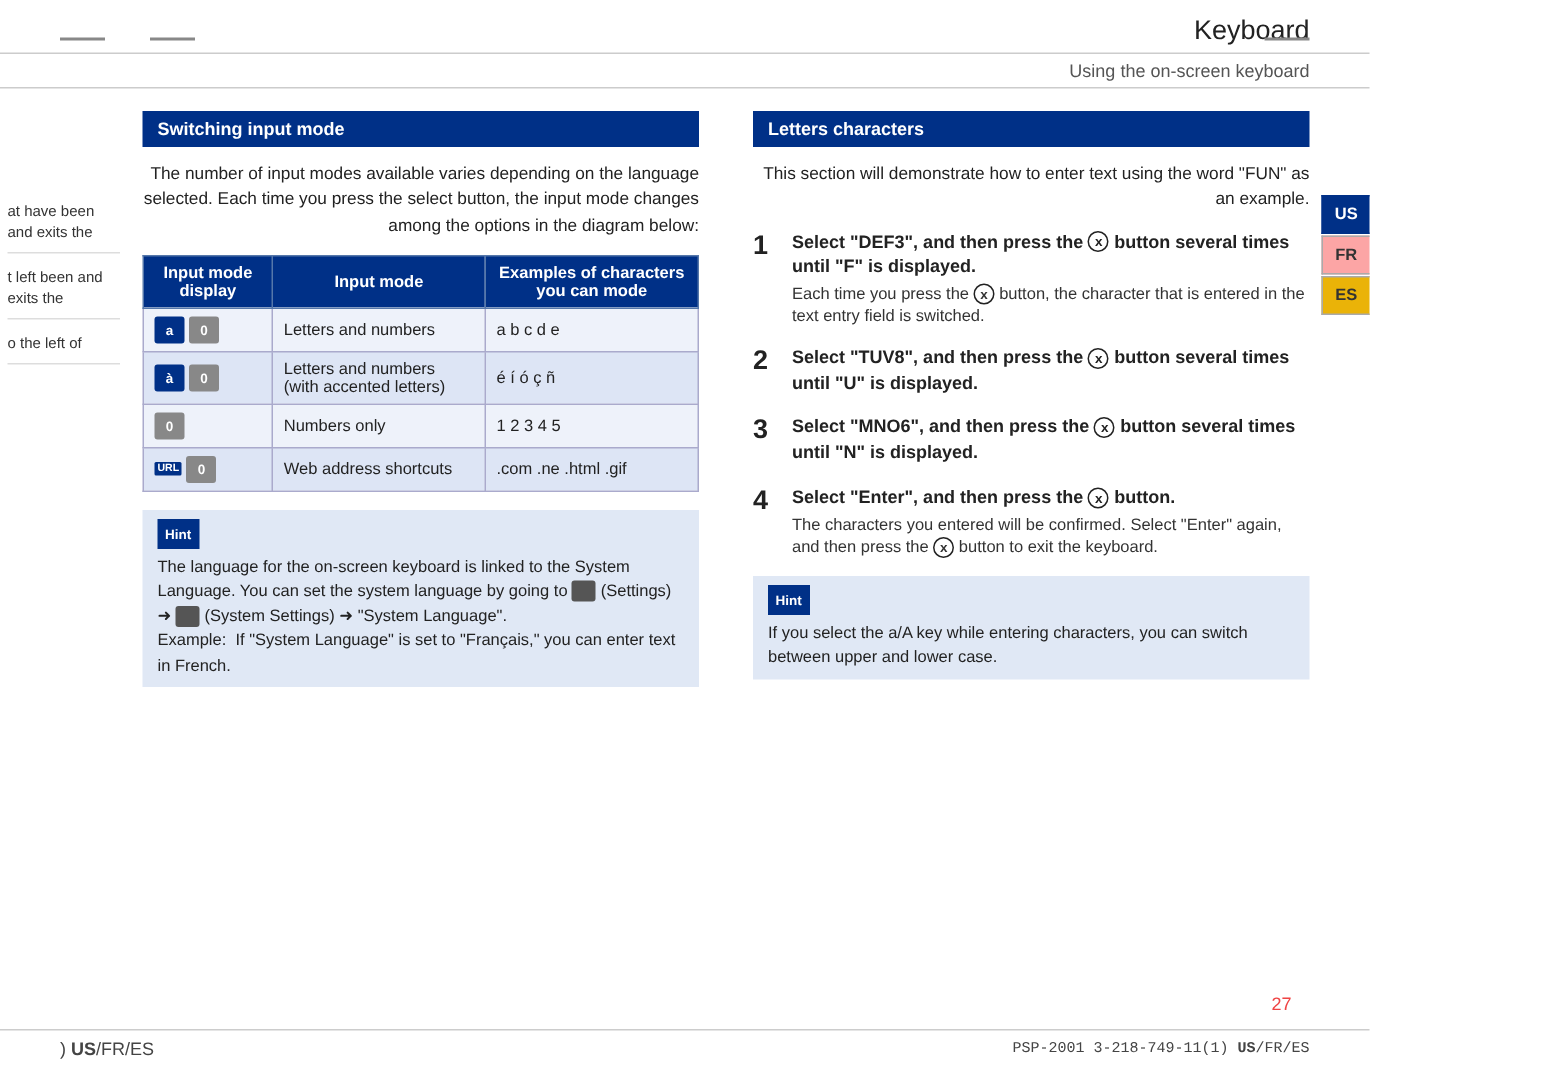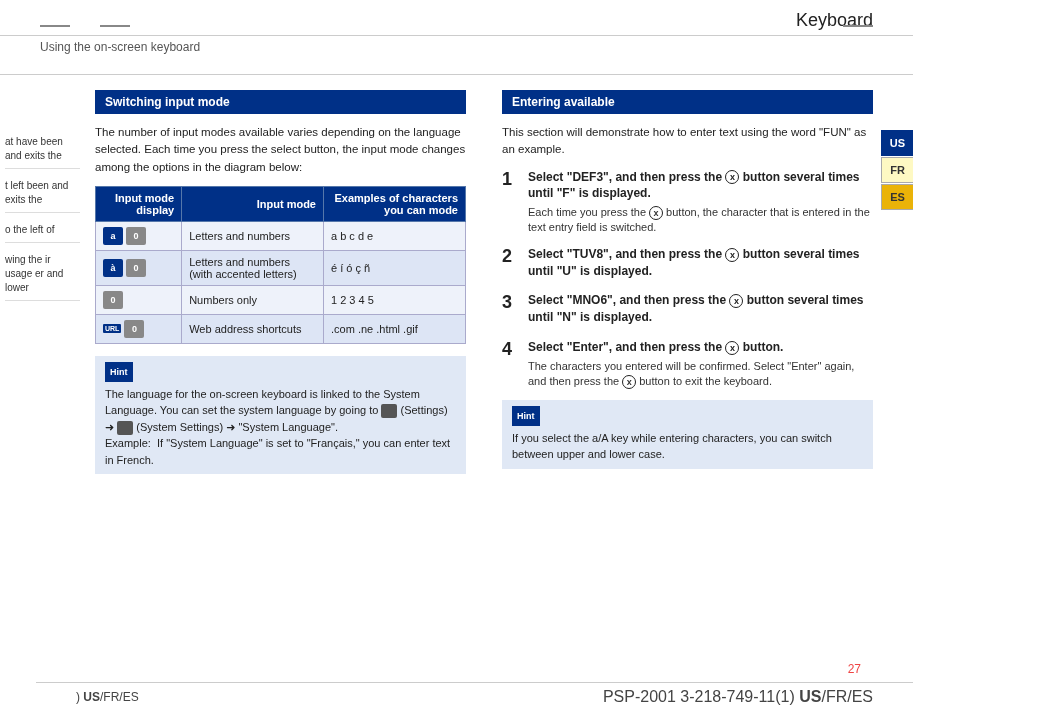--- a/index.html
+++ b/index.html
@@ -32,22 +32,22 @@
     }
 
     .page-title {
       font-size: 18px;
       font-weight: normal;
       color: #222;
     }
 
     .section-header {
       display: flex;
-      justify-content: flex-start;
-      padding: 4px 40px 20px 40px;
+      justify-content: flex-end;
+      padding: 4px 40px 4px 40px;
       border-bottom: 1px solid #ccc;
       color: #555;
       font-size: 12px;
     }
 
     
     .lang-tabs {
       position: absolute;
       right: 0;
       top: 130px;
@@ -70,21 +70,21 @@
       background: #e8e8e8;
       margin-bottom: 1px;
     }
 
     .lang-tab.active {
       background: #003087;
       color: #fff;
       border-color: #003087;
     }
 
-    .lang-tab.fr { background: #fef9c3; color: #333; }
+    .lang-tab.fr { background: #fca5a5; color: #333; }
     .lang-tab.es { background: #eab308; color: #333; }
 
     
     .left-sidebar {
       position: absolute;
       left: 0;
       top: 130px;
       width: 85px;
       padding: 5px;
       font-size: 10px;
@@ -125,35 +125,36 @@
       font-size: 12px;
       font-weight: bold;
       margin-bottom: 10px;
     }
 
     .section-text {
       font-size: 11.5px;
       line-height: 1.5;
       margin-bottom: 10px;
       color: #222;
+      text-align: right;
     }
 
     
     .input-table {
       width: 100%;
       border-collapse: collapse;
       font-size: 11px;
       margin-bottom: 12px;
     }
 
     .input-table th {
       background: #003087;
       color: #fff;
       padding: 5px 7px;
-      text-align: right;
+      text-align: center;
       font-weight: bold;
       border: 1px solid #5577aa;
       font-size: 11px;
     }
 
     .input-table td {
       padding: 5px 7px;
       border: 1px solid #aac;
       vertical-align: middle;
       font-size: 11px;
@@ -275,29 +276,29 @@
       bottom: 10px;
       left: 0;
       right: 0;
       display: flex;
       justify-content: space-between;
       padding: 5px 40px;
       border-top: 1px solid #ccc;
       font-size: 11px;
       color: #444;
       align-items: center;
-      margin-left: 36px;
     }
 
     .footer-left {
       font-size: 12px;
     }
 
     .footer-right {
-      font-size: 16px;
+      font-size: 10px;
+      font-family: Liberation Mono, monospace;
     }
 
     .bold { font-weight: bold; }
 
     .page-number {
       position: absolute;
       right: 52px;
       bottom: 45px;
       font-size: 12px;
       color: #ef4444;
@@ -370,23 +371,20 @@
 
   <div class="left-sidebar">
     <div class="sidebar-block">
       <span>at have been and exits the</span>
     </div>
     <div class="sidebar-block">
       <span>t left been and exits the</span>
     </div>
     <div class="sidebar-block">
       <span>o the left of</span>
-    </div>
-    <div class="sidebar-block">
-      <span>wing the ir usage er and lower</span>
     </div>
   </div>
 
   <div class="main-content">
 
     <div class="left-col">
 
       <div class="section-heading">Switching input mode</div>
 
       <p class="section-text">The number of input modes available varies depending on the language selected. Each time you press the select button, the input mode changes among the options in the diagram below:</p>
@@ -451,21 +449,21 @@
         <p class="hint-text">
           The language for the on-screen keyboard is linked to the System Language. You can set the system language by going to <span style="display:inline-block;width:16px;height:14px;background:#555;vertical-align:middle;border-radius:2px;"></span> (Settings) ➜ <span style="display:inline-block;width:16px;height:14px;background:#555;vertical-align:middle;border-radius:2px;"></span> (System Settings) ➜ "System Language".<br>
           Example: &nbsp;If "System Language" is set to "Français," you can enter text in French.
         </p>
       </div>
 
     </div>
 
     <div class="right-col">
 
-      <div class="section-heading">Entering available</div>
+      <div class="section-heading">Letters characters</div>
 
       <p class="section-text">This section will demonstrate how to enter text using the word "FUN" as an example.</p>
 
       <div class="step">
         <div class="step-number">1</div>
         <div class="step-content">
           <p class="step-title">
             Select "DEF3", and then press the <span class="btn-x">x</span> button several times until "F" is displayed.
           </p>
           <p class="step-desc">

